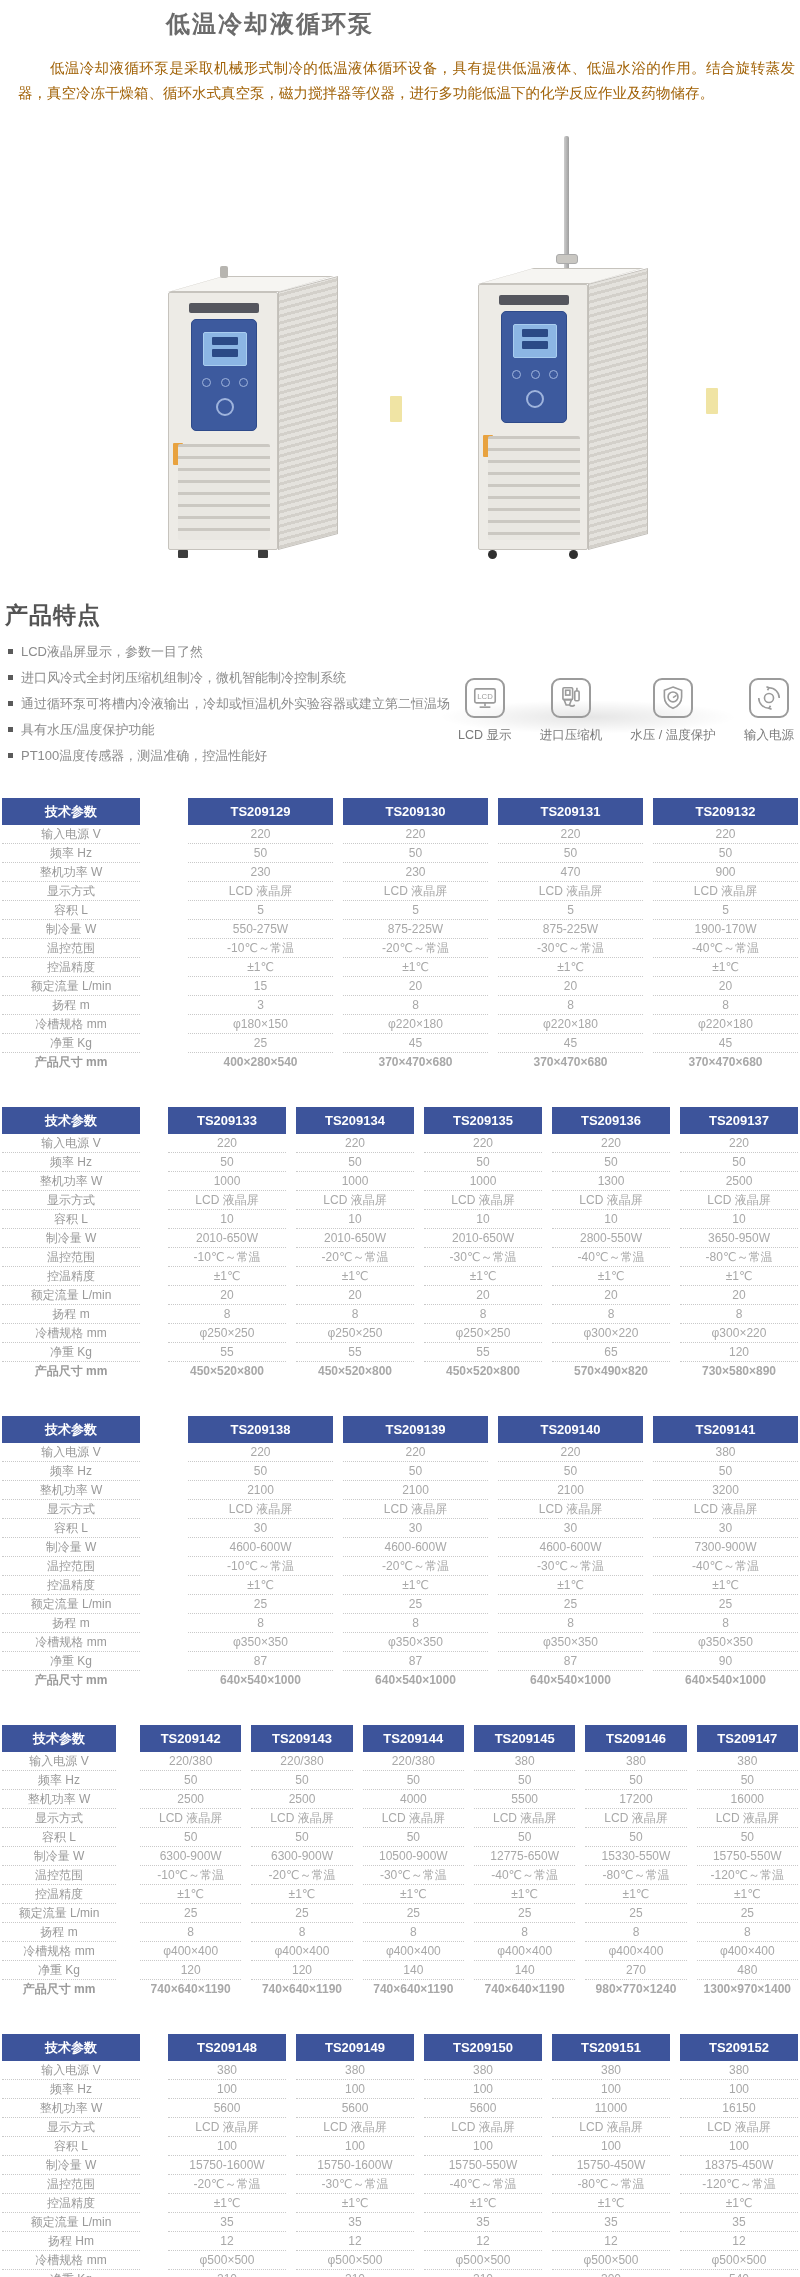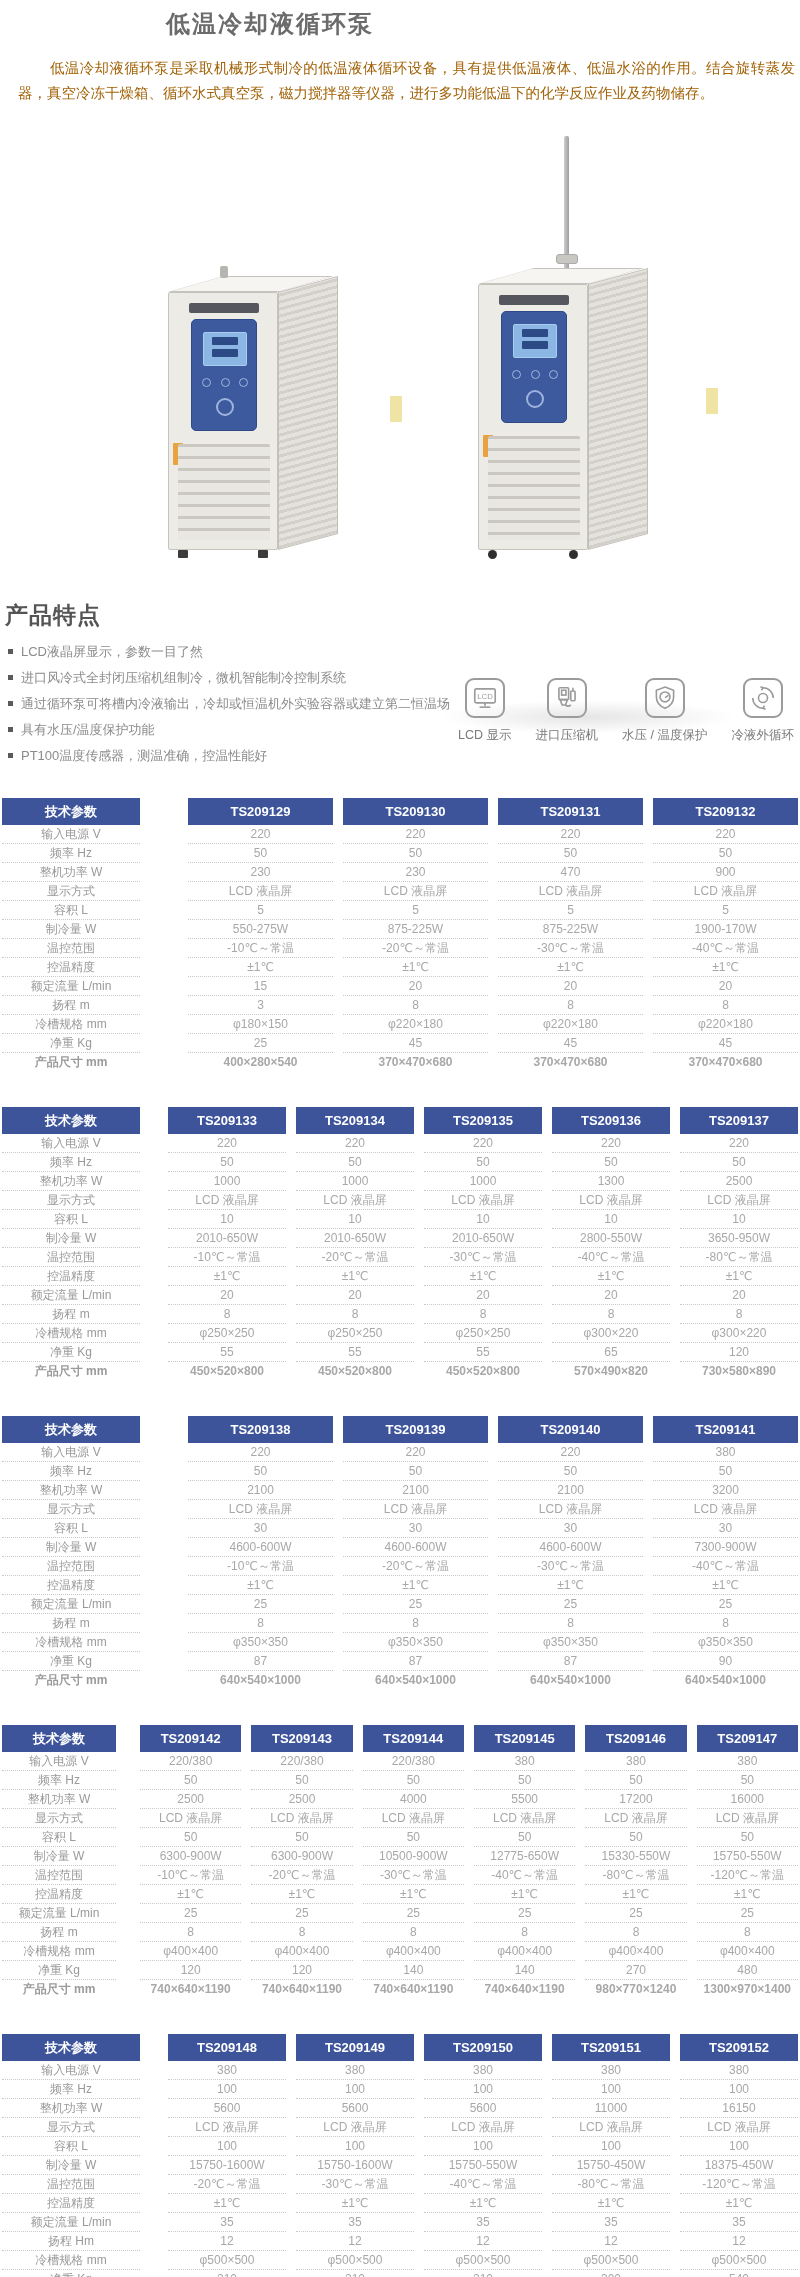--- a/index.html
+++ b/index.html
@@ -218,21 +218,21 @@
   <div class="badge">
     <div class="box">
       <svg width="28" height="28" viewBox="0 0 26 26">
         <circle cx="13" cy="13" r="4.2"></circle>
         <path d="M13 3.5 A9.5 9.5 0 0 1 22.5 13"></path>
         <path d="M13 22.5 A9.5 9.5 0 0 1 3.5 13"></path>
         <path d="M10.6 2.6 L13 3.5 L11.6 5.8"></path>
         <path d="M15.4 23.4 L13 22.5 L14.4 20.2"></path>
       </svg>
     </div>
-    <div class="lbl">冷液外循环</div>
+    <div class="lbl">输入电源</div>
   </div>
 </div>
 
 <div class="tables" id="tables">
     <div class="spec-table">
       <div class="t-row t-head">
         <div class="h-cell" style="width: 138px; margin-right: 48px;">技术参数</div>
         <div class="h-cell c-val">TS209129</div>
         <div class="h-cell c-val">TS209130</div>
         <div class="h-cell c-val">TS209131</div>

